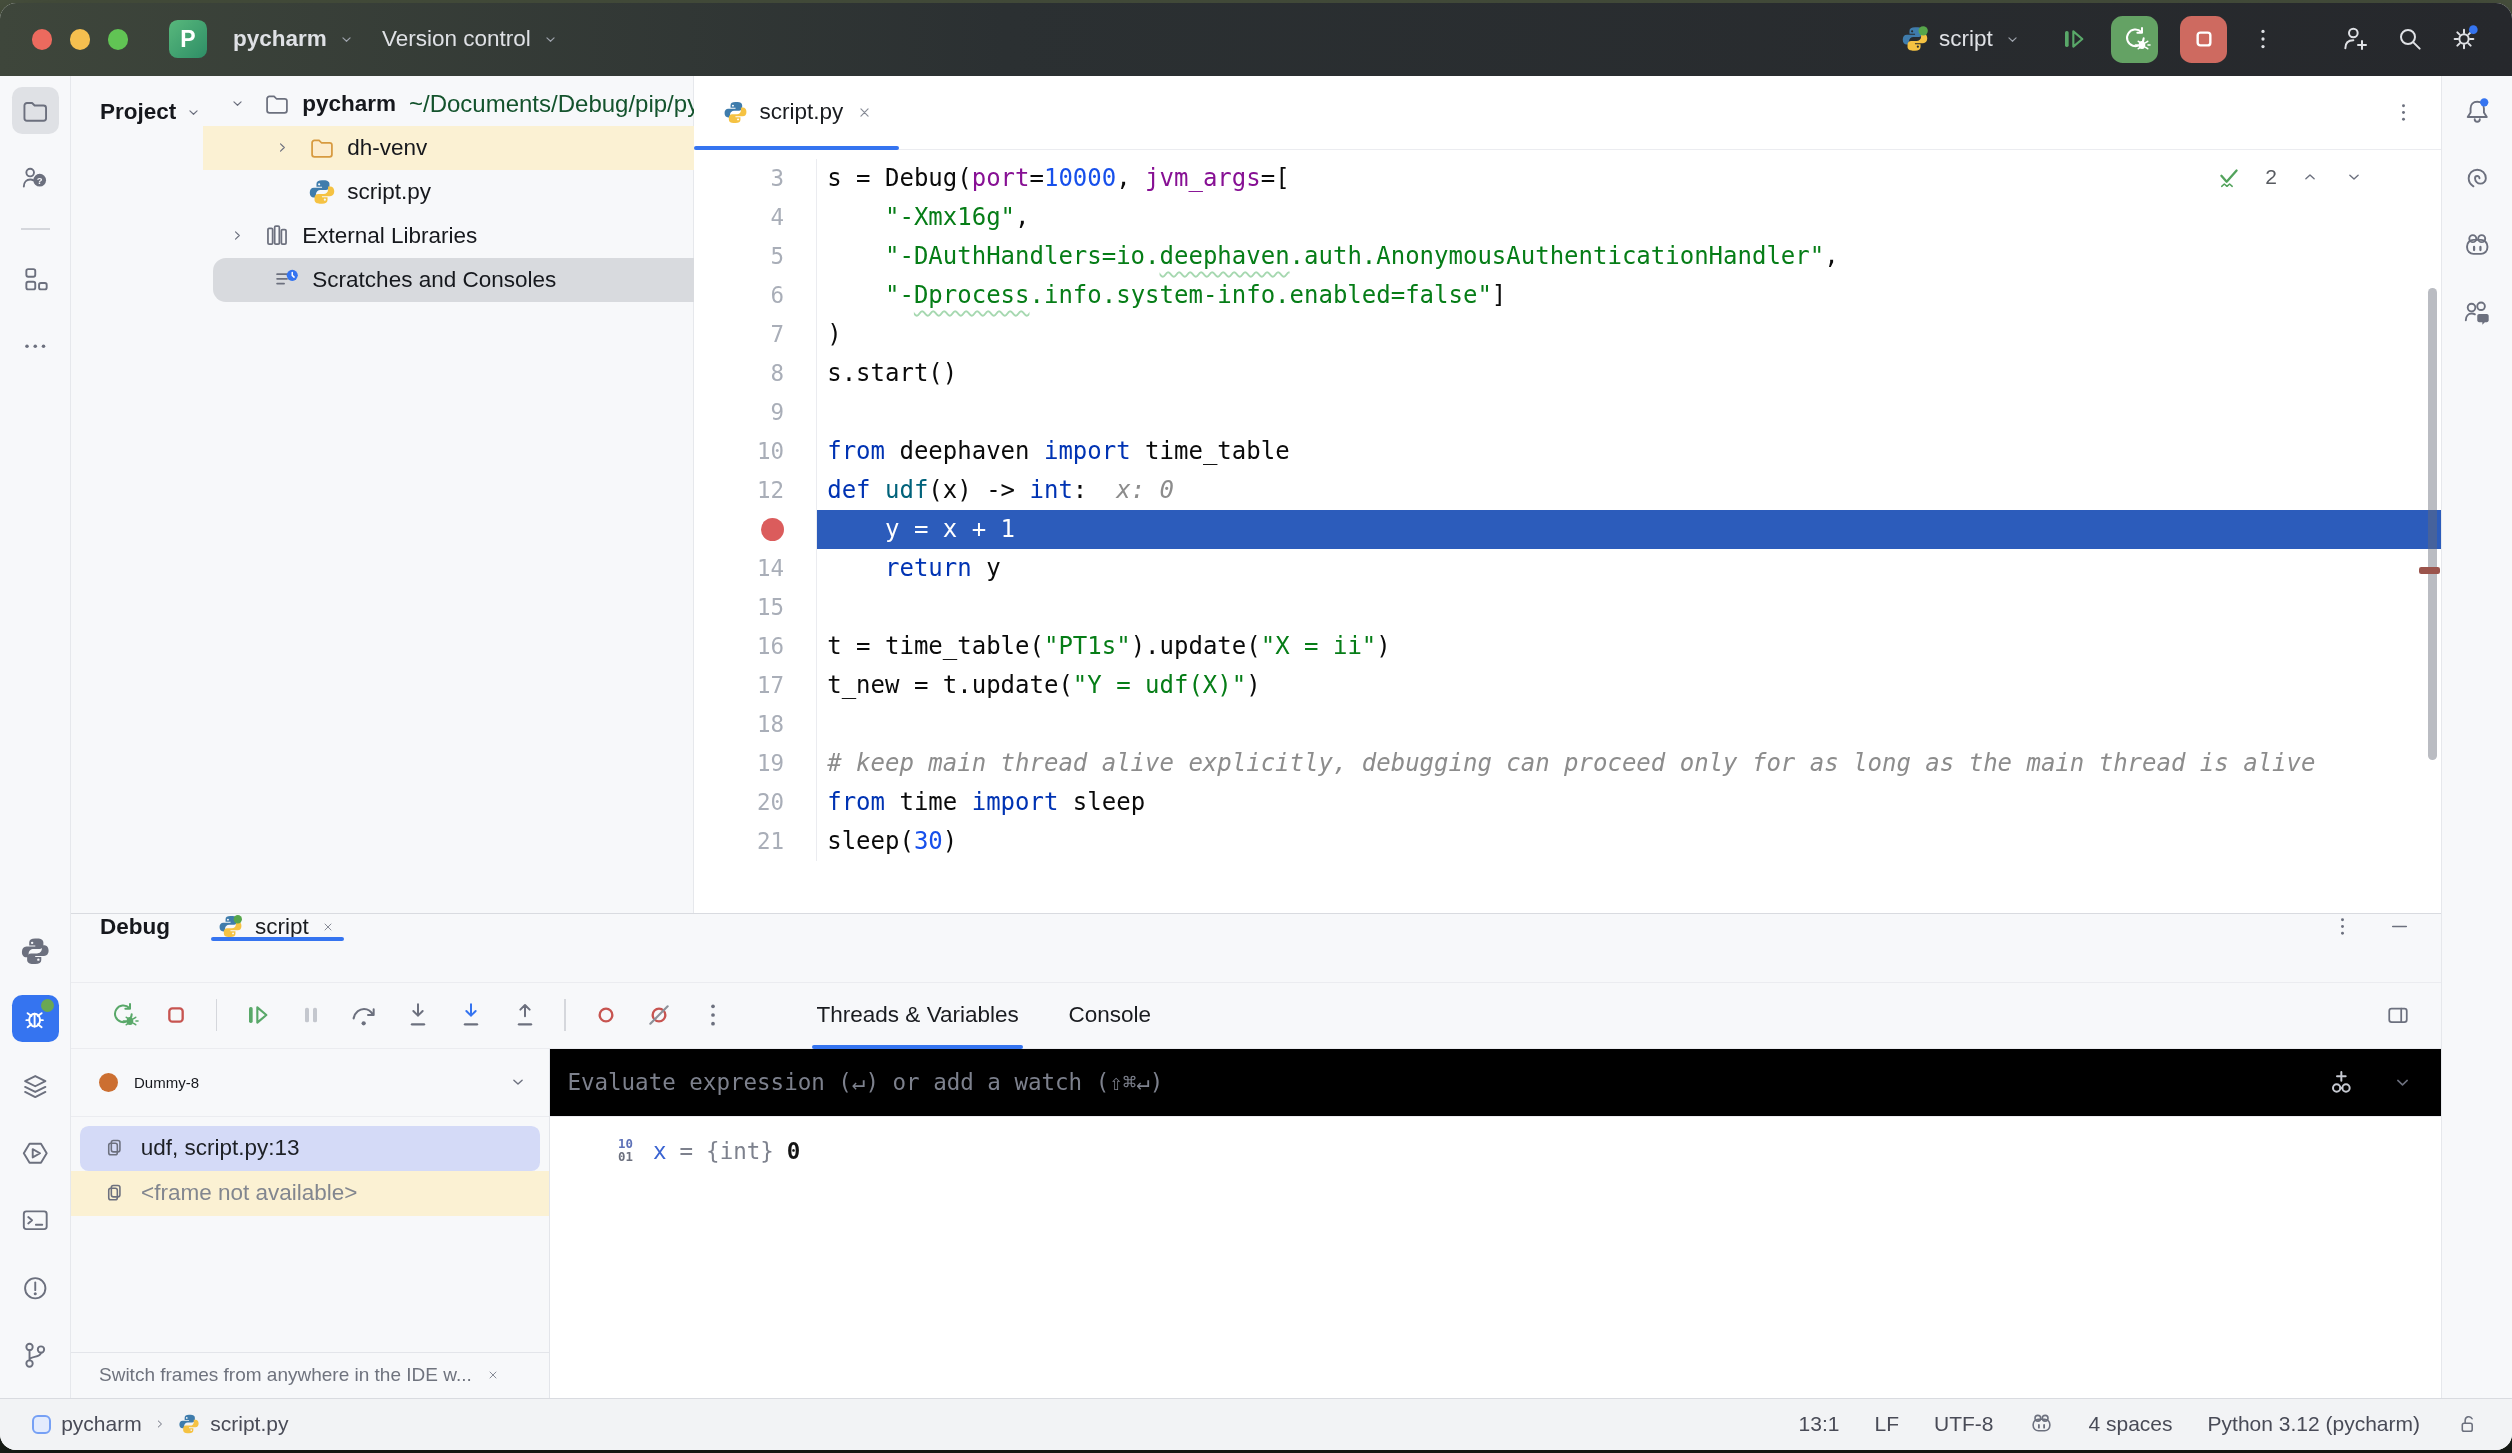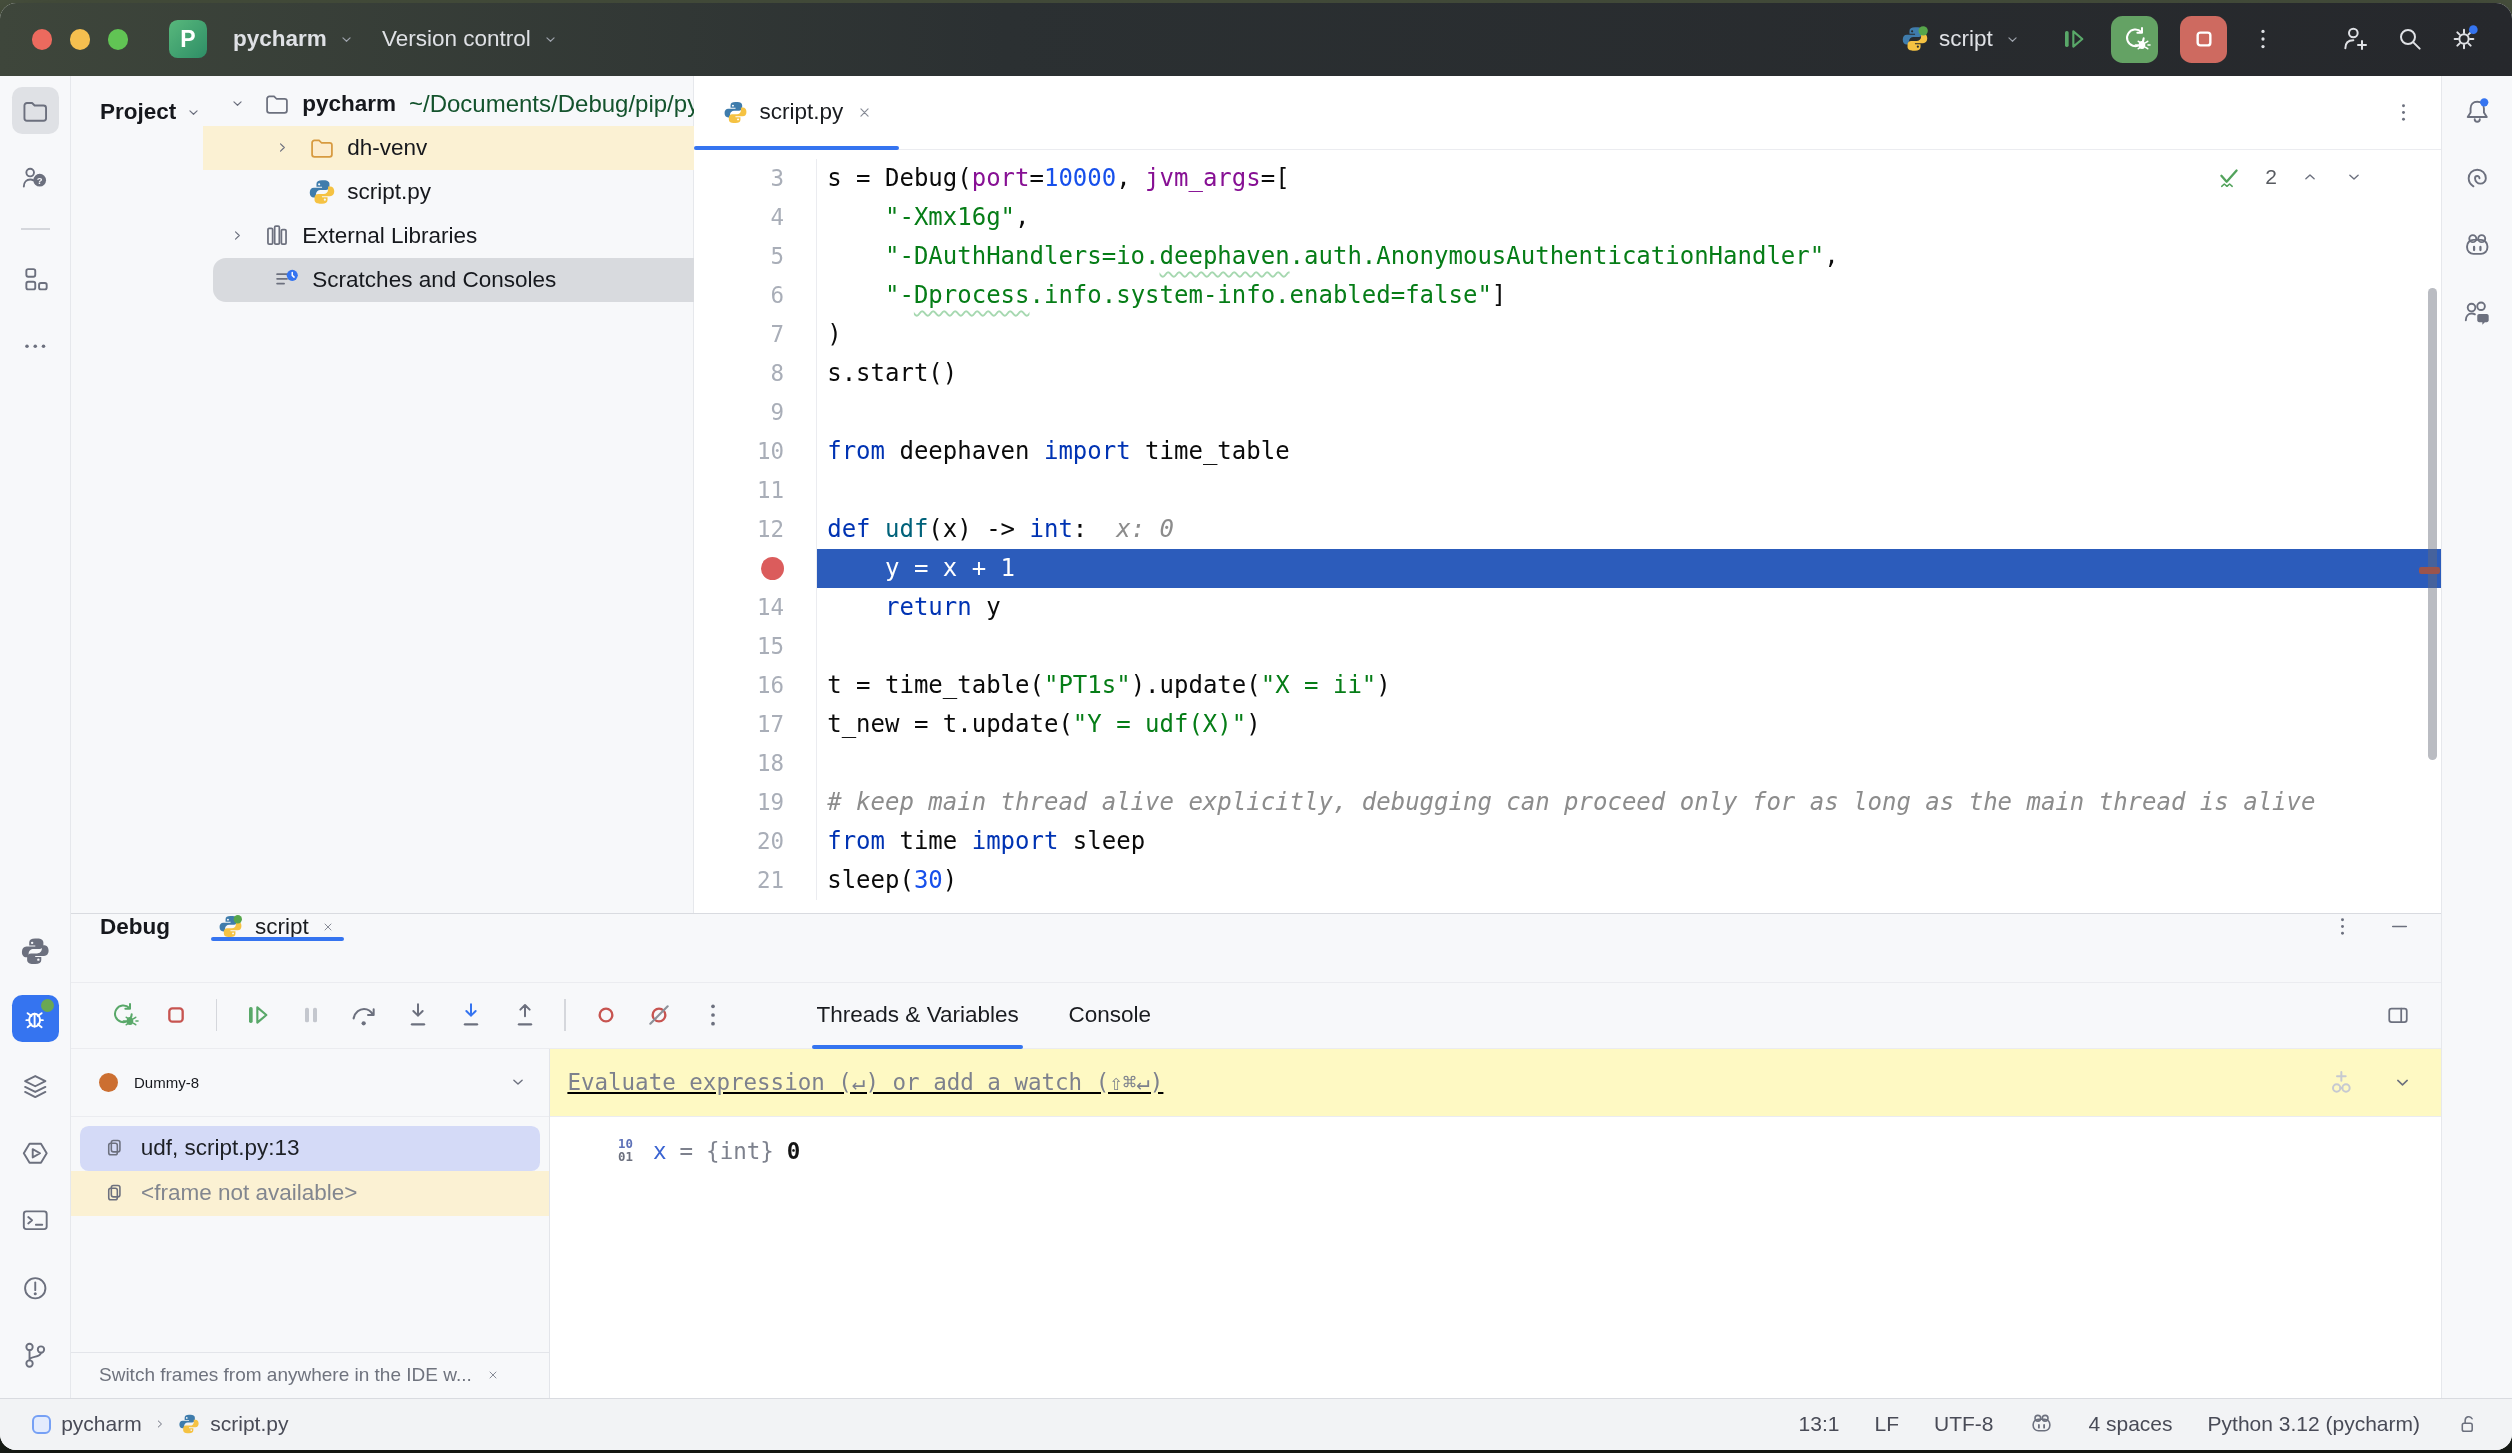--- a/index.html
+++ b/index.html
@@ -101,21 +101,21 @@
   .thread-name{font-size:15px;color:#16181d;margin-left:16px;}
   .thread-row .chv{margin-left:auto;}
   .frames-list{padding-top:8.7px;display:flex;flex-direction:column;}
   .frow{height:45px;display:flex;align-items:center;gap:13px;font-size:22.5px;color:#1d2025;padding-left:32px;}
   .frow.sel{background:#d4daf7;border-radius:8.7px;margin:0 8.7px;padding-left:23px;}
   .frow.unavail{background:#fbf1d3;color:#82868f;}
   .frow .flabel{white-space:nowrap;}
   .tipbar{position:absolute;left:0;right:0;bottom:0;height:45px;border-top:1.5px solid #e3e5ea;display:flex;align-items:center;gap:13px;padding:0 16px 0 28px;font-size:19px;color:#6f737e;background:#f7f8fa;}
   .tipbar .tiptext{white-space:nowrap;overflow:hidden;}
   .vars{flex:1;display:flex;flex-direction:column;background:#fff;min-width:0;}
-  .eval-row{height:67px;flex:none;display:flex;align-items:center;padding:0 26px 0 17.4px;border-bottom:1.5px solid #ebecf0;background:#fef9c3;text-decoration:underline;}
+  .eval-row{height:67px;flex:none;display:flex;align-items:center;padding:0 26px 0 17.4px;border-bottom:1.5px solid #ebecf0;background:#000000;text-decoration:underline;}
   .eval-ph{font-family:"DejaVu Sans Mono",monospace;font-size:22.5px;color:#7d818d;white-space:nowrap;}
   .eval-actions{margin-left:auto;display:flex;align-items:center;gap:32px;}
   .vars-list{padding-top:13px;}
   .vrow{height:42px;display:flex;align-items:center;gap:13px;padding-left:61px;font-family:"DejaVu Sans Mono",monospace;font-size:22.5px;}
   .bin-ic{width:29px;flex:none;font-family:"DejaVu Sans Mono",monospace;font-size:12.4px;font-weight:bold;line-height:12.4px;text-align:center;}
   .bin-ic .b1{color:#5d71b8;display:block}.bin-ic .b2{color:#6c707e;display:block}
   .vname{color:#3a64d2}.vtype{color:#7d818d}.vval{color:#141414;font-weight:600;}
   
   .statusbar{height:51px;flex:none;background:#f2f3f5;border-top:1.5px solid #d9dbe0;display:flex;align-items:center;padding:0 32px;font-size:21px;color:#494b57;}
   .crumbs{display:flex;align-items:center;gap:10.2px;}
@@ -471,24 +471,20 @@
                 </div>
                 <div class="cl">
                   <span class="g">9</span>
                   <span class="t"></span>
                 </div>
                 <div class="cl">
                   <span class="g">10</span>
                   <span class="t"><span class="tok-k">from </span><span class="">deephaven </span><span class="tok-k">import </span><span class="">time_table</span></span>
                 </div>
                 <div class="cl">
-                  <span class="g">11</span>
-                  <span class="t"></span>
-                </div>
-                <div class="cl">
                   <span class="g">12</span>
                   <span class="t"><span class="tok-k">def </span><span class="tok-f">udf</span><span class="">(x) -&gt; </span><span class="tok-k">int</span><span class="">:</span><span class="tok-h">  x: 0</span></span>
                 </div>
                 <div class="cl cur">
                   <span class="g">
                     <span class="bp-dot"></span>
                   </span>
                   <span class="t"><span class="">    y = x + 1</span></span>
                 </div>
                 <div class="cl">

